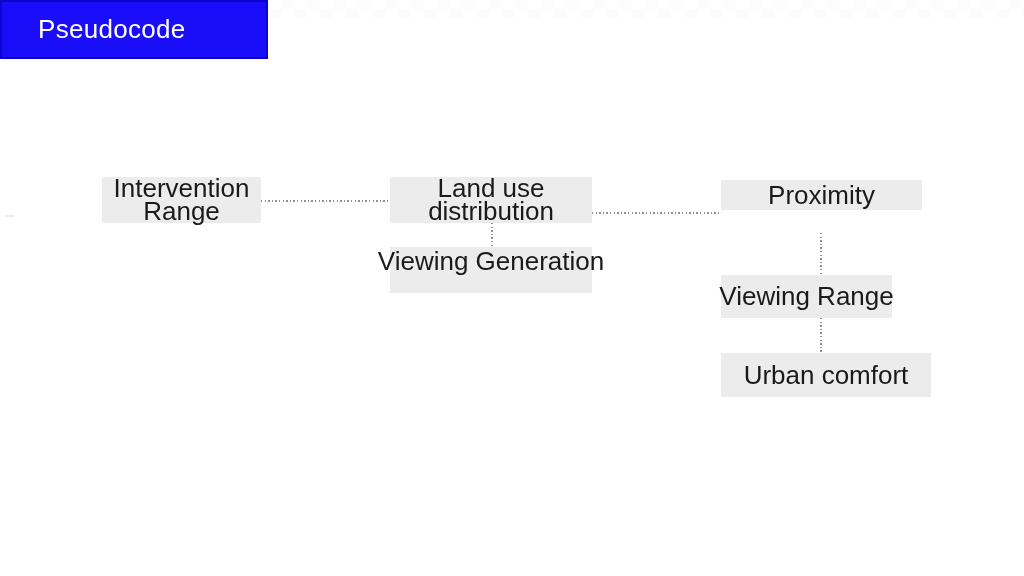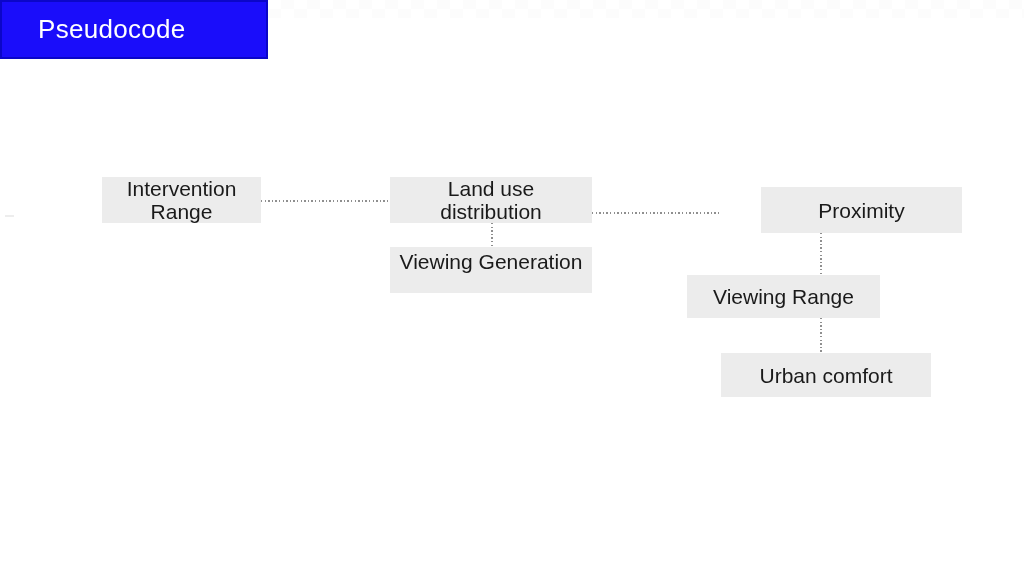--- a/index.html
+++ b/index.html
@@ -34,35 +34,35 @@
     padding-left: 36px;
     color: var(--title-text, #ffffff);
     font-size: 26px;
     letter-spacing: 0.3px;
   }
   .node {
     position: absolute;
     box-sizing: border-box;
     background: var(--node-bg, #ececec);
     color: var(--node-text, #1a1a1a);
-    font-size: 21px;
+    font-size: 26px;
     line-height: 23px;
     display: flex;
     flex-direction: column;
     align-items: center;
     justify-content: center;
     text-align: center;
     white-space: nowrap;
   }
   .n-intervention { left: 102px; top: 177px; width: 159px; height: 46px; }
   .n-landuse      { left: 390px; top: 177px; width: 202px; height: 46px; }
   .n-building     { left: 390px; top: 247px; width: 202px; height: 46px;
                     justify-content: flex-start; padding-top: 3px; }
-  .n-proximity    { left: 721px; top: 187px; width: 201px; height: 46px; margin-left: 40px; }
-  .n-viewing      { left: 687px; top: 275px; width: 193px; height: 43px; align-items: center; }
+  .n-proximity    { left: 721px; top: 180px; width: 201px; height: 30px; }
+  .n-viewing      { left: 721px; top: 275px; width: 171px; height: 43px; align-items: center; }
   .n-urban        { left: 721px; top: 353px; width: 210px; height: 44px; }
   .conn { position: absolute; }
   .conn.h {
     height: 1.5px;
     background-image: repeating-linear-gradient(to right,
       var(--connector, #8f8f8f) 0px, var(--connector, #8f8f8f) 1.4px,
       transparent 1.4px, transparent 3.6px);
   }
   .conn.v {
     width: 1.5px;

